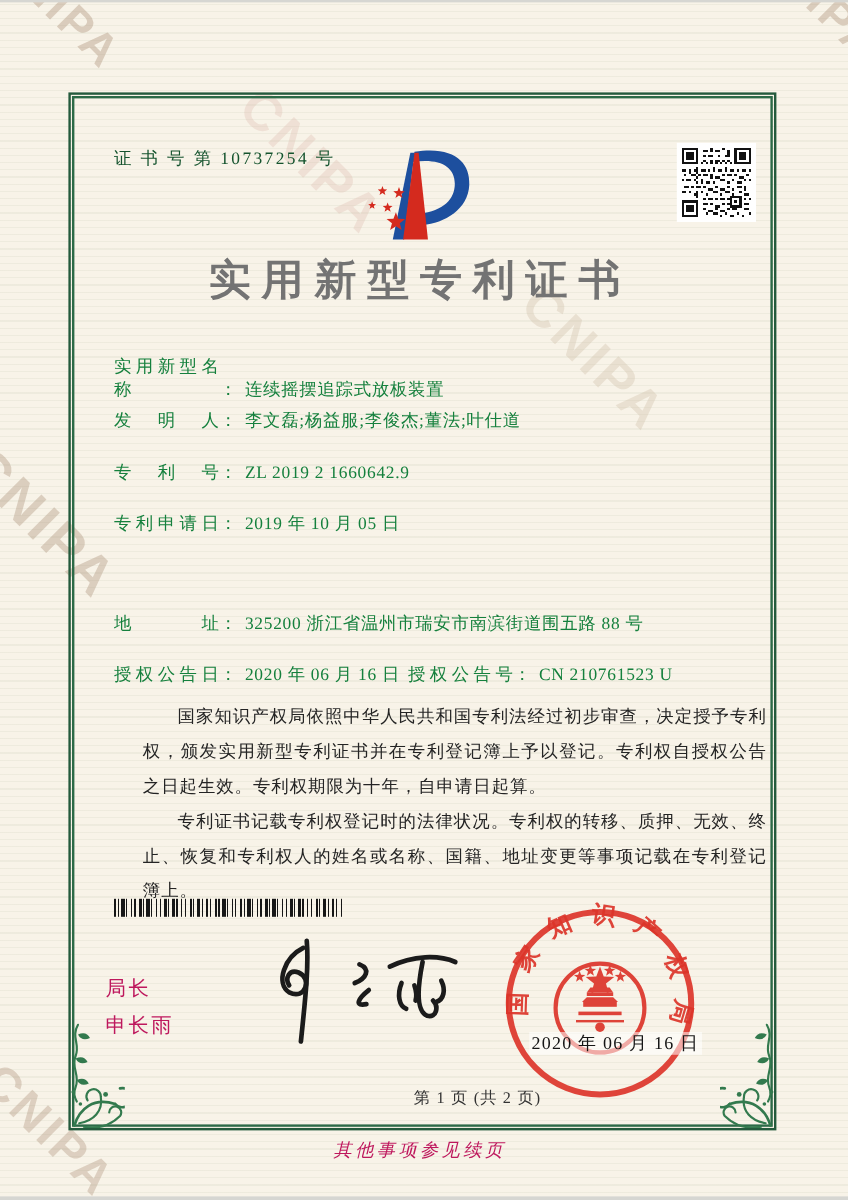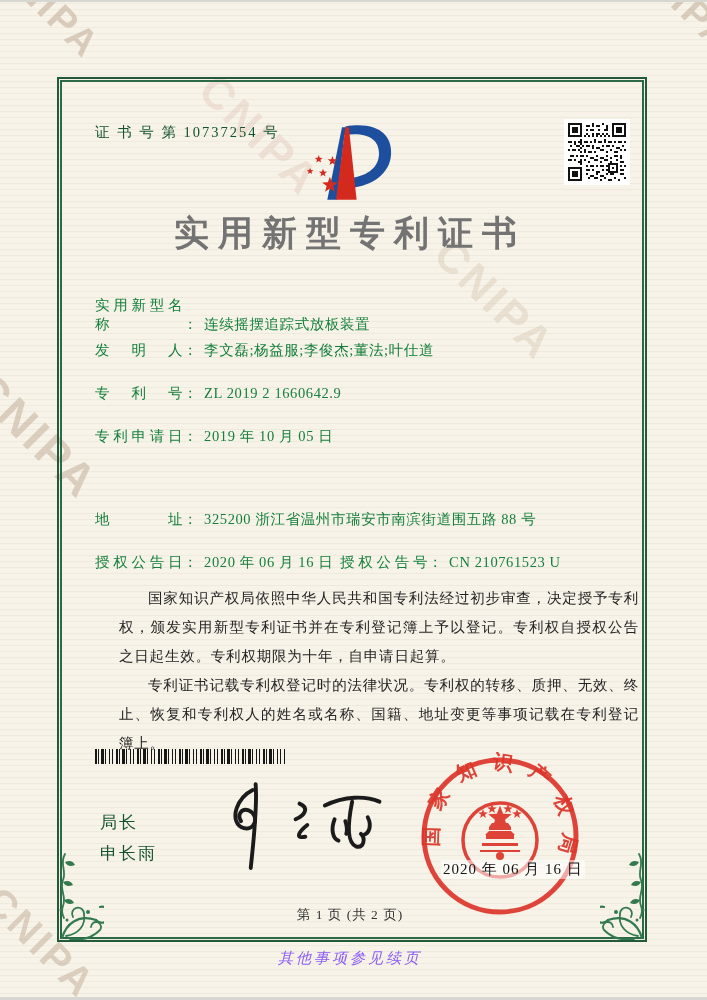--- a/index.html
+++ b/index.html
@@ -31,31 +31,31 @@
   .row .lbl{display:inline-block;width:88px;text-align:justify;text-align-last:justify;}
   .row .val{margin-left:6px;}
   .pair2{position:absolute;left:245px;top:0;}
   .paras{left:95px;top:584px;width:520px;font-size:14.5px;line-height:29px;letter-spacing:.8px;
          text-align:justify;color:#242424;z-index:3;margin-left:24px;}
   .paras p{margin:0;text-indent:2em;}
   .barcode{left:95px;top:749px;width:190px;height:15px;z-index:3;
     background:repeating-linear-gradient(90deg,#161616 0 2px,transparent 2px 3px,#161616 3px 4px,
       transparent 4px 6px,#161616 6px 9px,transparent 9px 10px,#161616 10px 11px,transparent 11px 14px,
       #161616 14px 15px,transparent 15px 17px,#161616 17px 18px,transparent 18px 21px);}
-  .signer{left:100px;top:808px;font-size:17px;line-height:31px;letter-spacing:2px;color:#14532d;z-index:3;font-family:Liberation Mono, monospace;}
+  .signer{left:88px;top:808px;font-size:17px;line-height:31px;letter-spacing:2px;color:#be185d;z-index:3;}
   .sig{left:202px;top:778px;z-index:3;}
   .seal{left:420px;top:752px;z-index:4;}
   .sealdate{left:441px;top:860px;font-size:15px;letter-spacing:1px;color:#151515;z-index:5;
             background:rgba(255,255,255,.55);padding:0 2px;}
   .fl{z-index:3;}
   .fl-left{left:58px;top:852px;}
   .fl-right{left:600px;top:852px;transform:scaleX(-1);}
-  .pageno{left:57px;top:906px;width:586px;text-align:center;font-size:13.5px;letter-spacing:1px;color:#333;z-index:3;}
+  .pageno{left:57px;top:906px;width:586px;text-align:center;font-size:13.5px;letter-spacing:1px;color:#333;z-index:3;padding-left:48px;}
   .note{left:57px;top:949px;width:586px;text-align:center;font-size:15px;letter-spacing:3px;
-        font-style:italic;color:#8b5cf6;z-index:3;}
+        font-style:italic;color:#be185d;z-index:3;}
 </style>
 </head>
 <body>
 
 <div class="page">
   <div class="waves"></div>
   <div class="edge" style="top:0;height:2px;"></div>
   <div class="edge" style="bottom:0;height:3px;"></div>
 
   <div class="wm wm-tl">CNIPA</div>

